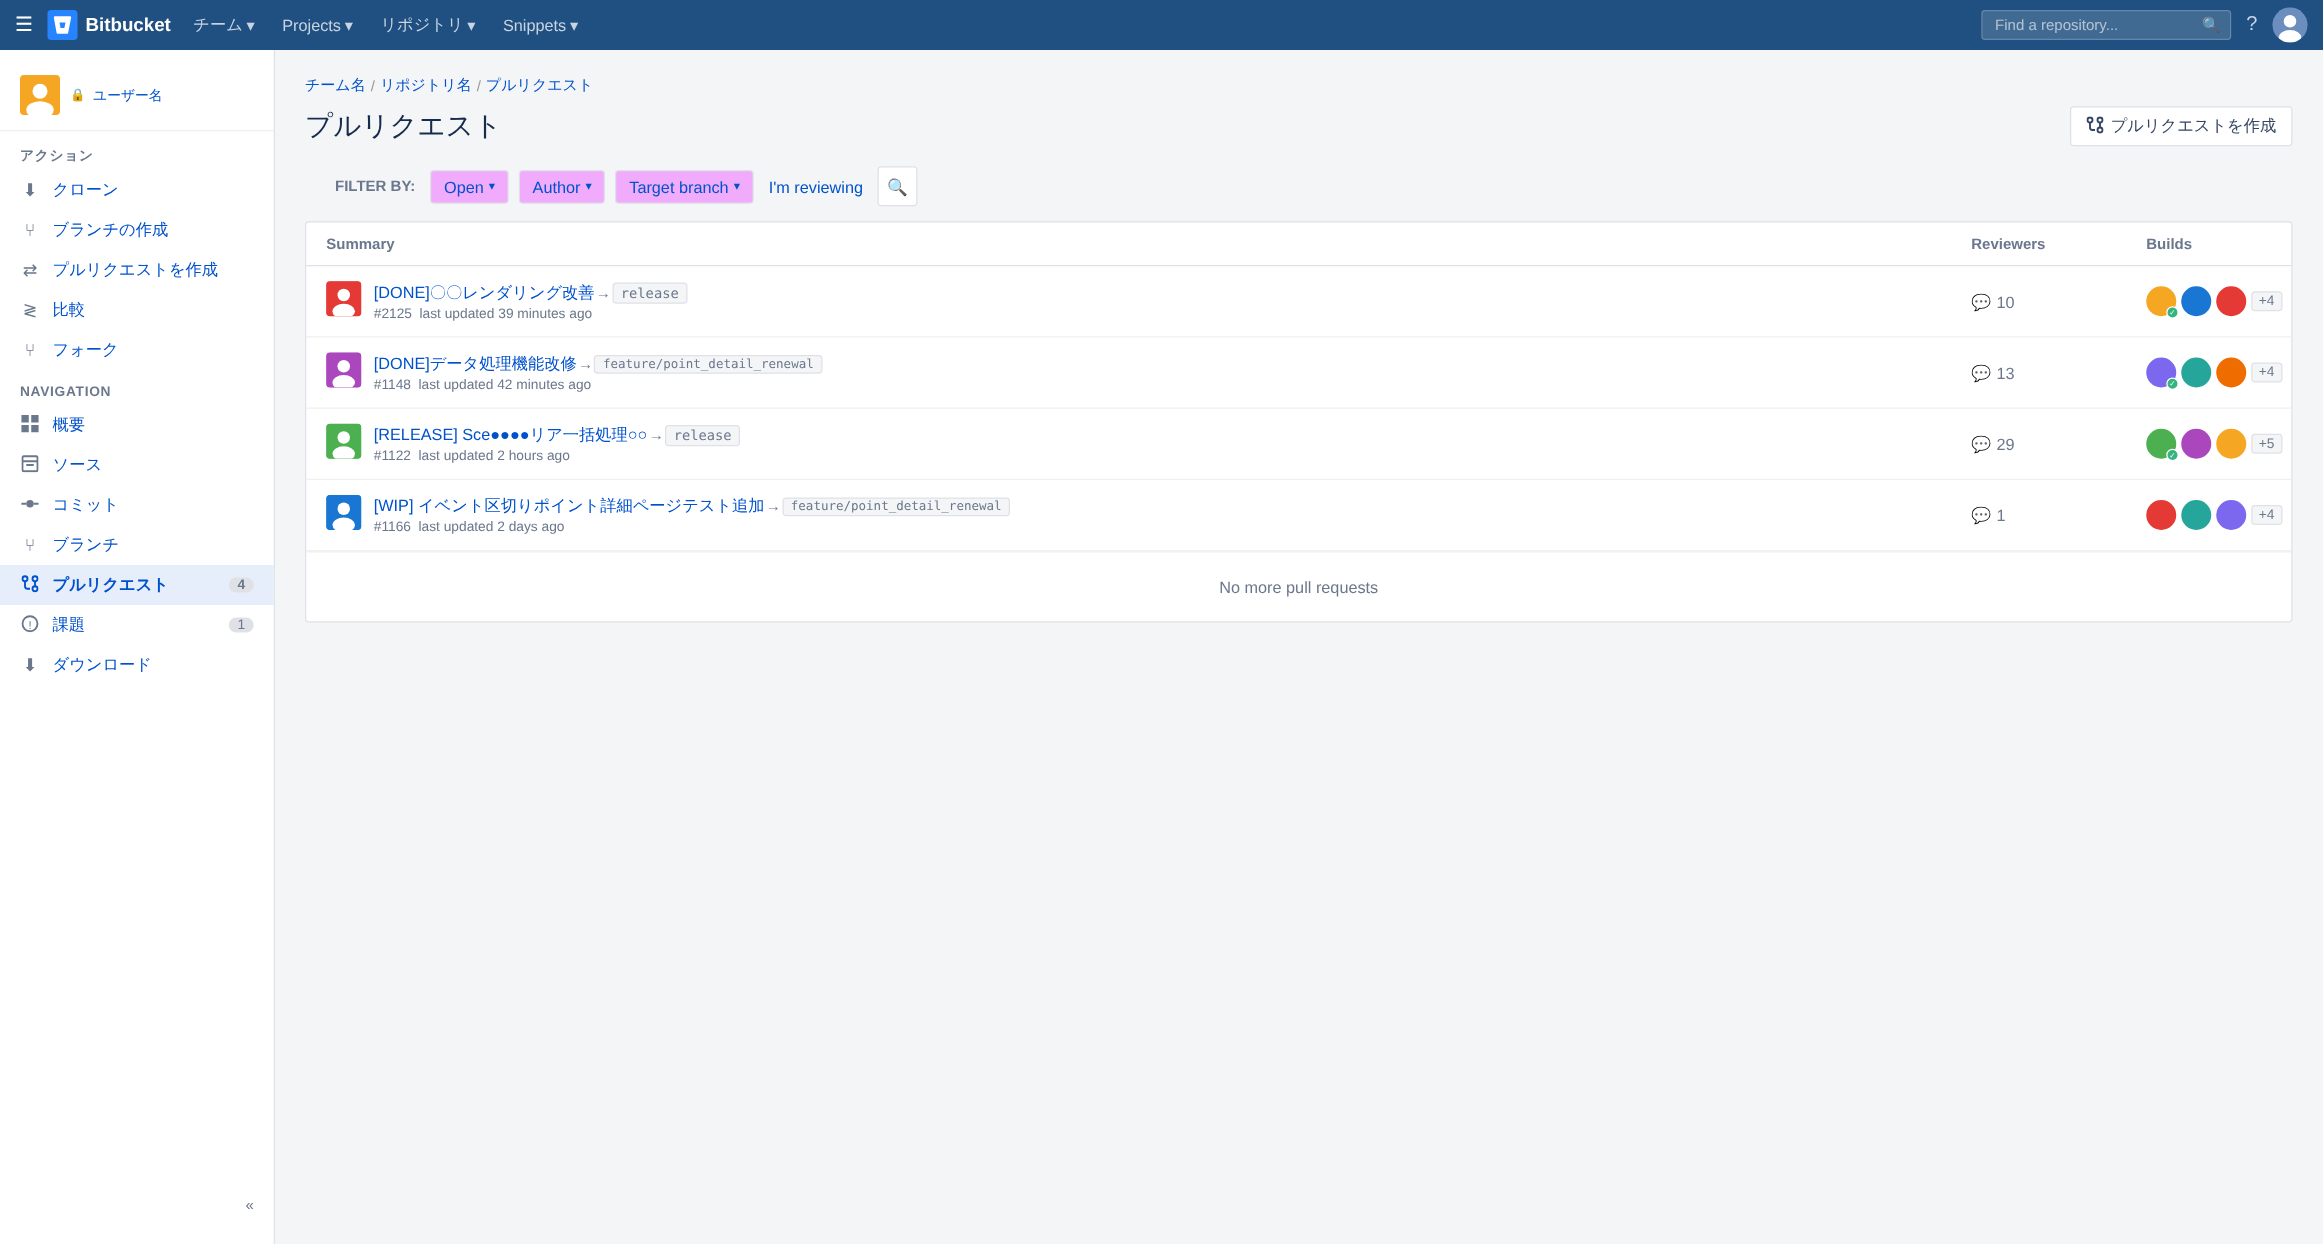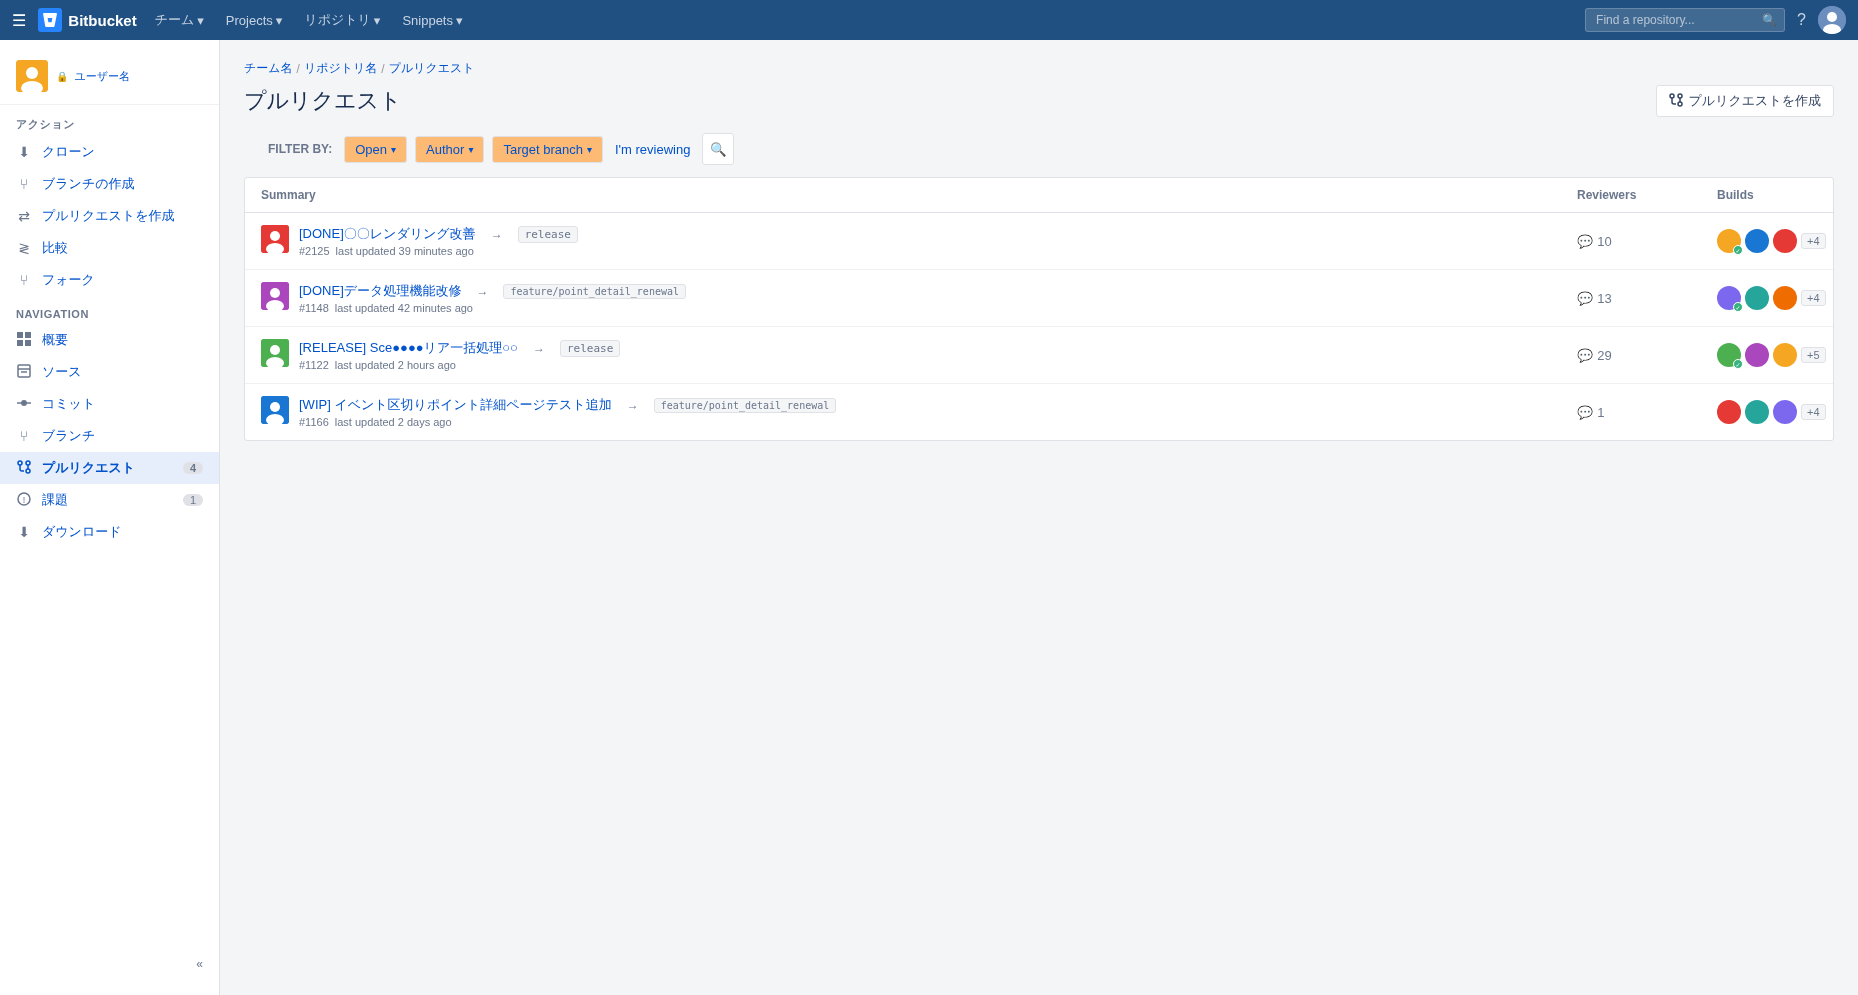--- a/index.html
+++ b/index.html
@@ -91,21 +91,21 @@
       display: flex; align-items: center; gap: 6px;
       background: #fff; border: 1px solid #dfe1e6; border-radius: 3px;
       padding: 6px 12px; font-size: 13px; color: #344563; cursor: pointer;
     }
 
     
     .filter-bar { display: flex; align-items: center; gap: 8px; margin-bottom: 12px; }
     .filter-label { font-size: 12px; color: #6b778c; font-weight: 600; margin-right: 4px; padding-left: 24px; }
     .filter-btn {
       display: flex; align-items: center; gap: 4px;
-      background: #fdba74; border: 1px solid #dfe1e6; border-radius: 3px;
+      background: #f0abfc; border: 1px solid #dfe1e6; border-radius: 3px;
       padding: 5px 10px; font-size: 13px; color: #0052cc; cursor: pointer;
     }
     .filter-btn .chevron { font-size: 10px; color: #0052cc; }
     .filter-search-btn {
       background: #fff; border: 1px solid #dfe1e6; border-radius: 3px;
       width: 32px; height: 32px; display: flex; align-items: center; justify-content: center;
       cursor: pointer; color: #6b778c;
     }
     .reviewing-btn {
       background: transparent; border: none; color: #0052cc; font-size: 13px; cursor: pointer; padding: 5px 4px; text-align: right;
@@ -126,21 +126,21 @@
       padding: 12px 16px;
       border-bottom: 1px solid #f0f0f0;
       align-items: center;
       cursor: pointer;
     }
     .pr-row:last-child { border-bottom: none; }
 
     .pr-summary { display: flex; align-items: flex-start; gap: 10px; }
     .pr-avatar { width: 28px; height: 28px; border-radius: 3px; background: #ddd; flex-shrink: 0; overflow: hidden; display: flex; align-items: center; justify-content: center; font-size: 11px; color: #666; }
     .pr-info { flex: 1; min-width: 0; }
-    .pr-title { font-size: 13px; color: #0052cc; font-weight: 500; display: flex; align-items: center; gap: 15px; flex-wrap: wrap; }
+    .pr-title { font-size: 13px; color: #0052cc; font-weight: 500; display: flex; align-items: center; gap: 1px; flex-wrap: wrap; }
     .pr-title a { color: #0052cc; text-decoration: none; }
     .pr-branch-arrow { color: #6b778c; font-size: 12px; }
     .pr-branch-tag {
       background: #f4f5f7; border: 1px solid #dfe1e6; border-radius: 3px;
       padding: 1px 6px; font-size: 11px; color: #6b778c; font-family: monospace;
     }
     .pr-meta { font-size: 11px; color: #6b778c; margin-top: 2px; display: flex; align-items: center; gap: 6px; }
 
     .pr-comments { display: flex; align-items: center; gap: 4px; color: #6b778c; font-size: 13px; }
     .comment-icon { font-size: 13px; }
@@ -536,16 +536,17 @@
               <div class="reviewer-avatar av7"></div>
             </div>
             <div class="reviewer-wrap">
               <div class="reviewer-avatar av2"></div>
             </div>
             <span class="reviewer-more">+4</span>
           </div>
         </div>
       </div>
 
+      <div class="no-more">No more pull requests</div>
     </div>
 
   </main>
 </div>
 
 </body></html>

